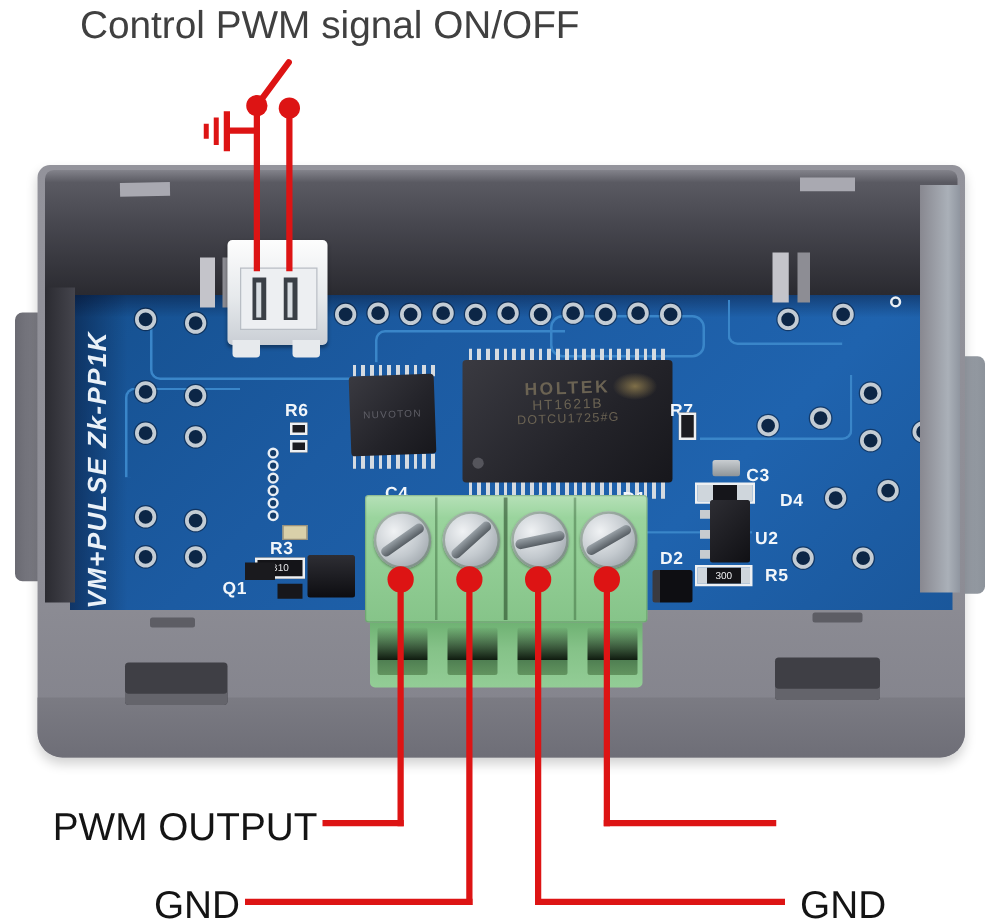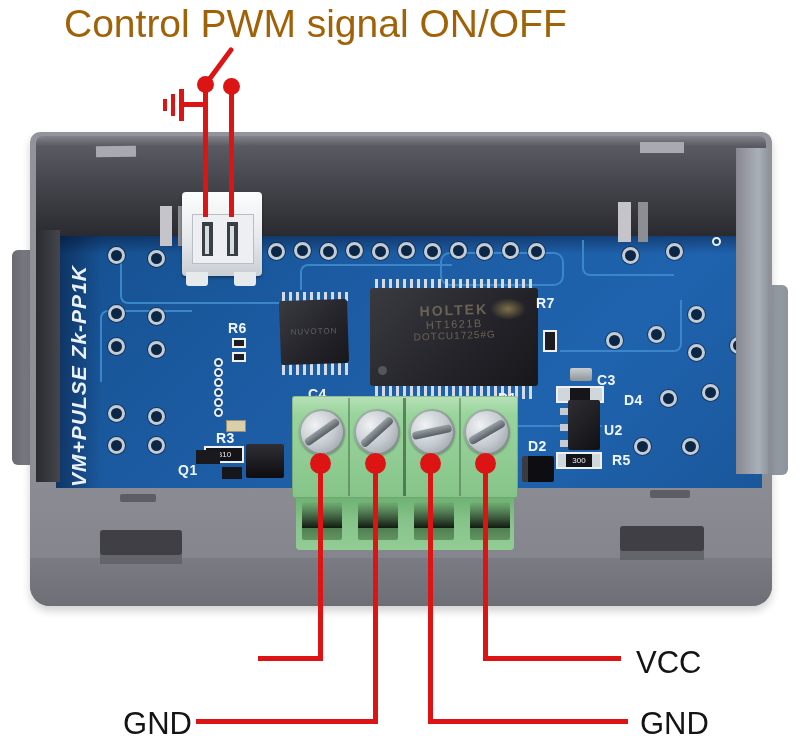--- a/index.html
+++ b/index.html
@@ -4,21 +4,21 @@
 <style>
   html,body{margin:0;padding:0;background:#fff;}
   .stage{position:relative;width:800px;height:736px;background:#ffffff;overflow:hidden;
          font-family:"Liberation Sans",sans-serif;}
   .abs{position:absolute;}
 
   
   .redline{position:absolute;background:#dd1414;z-index:20;}
   .reddot{position:absolute;width:21px;height:21px;border-radius:50%;background:#dd1414;z-index:21;}
   .biglabel{position:absolute;color:#141414;font-size:31px;z-index:22;white-space:nowrap;}
-  .title{position:absolute;color:#a16207;font-size:39px;z-index:22;white-space:nowrap;}
+  .title{position:absolute;color:#404040;font-size:31px;z-index:22;white-space:nowrap;}
 
   
   .case-outer{position:absolute;left:30px;top:132px;width:742px;height:474px;
       background:linear-gradient(180deg,#93939b 0%,#8d8d95 70%,#81818a 100%);
       border-radius:10px 10px 20px 20px;box-shadow:0 5px 9px rgba(0,0,0,.18);z-index:0;}
   .side-tab{position:absolute;background:#85858d;border-radius:6px;z-index:0;}
   .top-wall{position:absolute;left:36px;top:136px;width:730px;height:100px;
       background:linear-gradient(180deg,#83838b 0%,#5a5a62 10%,#46464e 45%,#2a2a30 100%);
       border-radius:7px 7px 0 0;z-index:6;}
   .notch{position:absolute;background:#a9a9b1;z-index:7;}
@@ -166,21 +166,21 @@
       <div style="font-size:14px;font-weight:bold;letter-spacing:2px;">HOLTEK</div>
       <div style="font-size:11px;letter-spacing:1.5px;">HT1621B</div>
       <div style="font-size:10px;letter-spacing:1px;">DOTCU1725#G</div>
     </div>
   </div>
   <div class="comp" style="left:490px;top:298px;width:36px;height:22px;border-radius:50%;background:radial-gradient(ellipse,rgba(150,130,80,.8),rgba(150,130,80,0) 70%);z-index:6;"></div>
   <div class="comp" style="left:378px;top:366px;width:9px;height:9px;border-radius:50%;background:#55555c;z-index:6;"></div>
   <div class="pins" style="left:375px;top:385px;width:160px;height:14px;"></div>
 
   <div class="silk" style="left:228px;top:320px;">R6</div>
-  <div class="silk" style="left:536px;top:295px;">R7</div>
+  <div class="silk" style="left:536px;top:320px;">R7</div>
   <div class="silk" style="left:597px;top:372px;">C3</div>
   <div class="silk" style="left:624px;top:392px;">D4</div>
   <div class="silk" style="left:604px;top:422px;">U2</div>
   <div class="silk" style="left:612px;top:452px;">R5</div>
   <div class="silk" style="left:528px;top:438px;">D2</div>
   <div class="silk" style="left:216px;top:430px;">R3</div>
   <div class="silk" style="left:178px;top:462px;">Q1</div>
   <div class="silk" style="left:308px;top:386px;">C4</div>
   <div class="silk" style="left:498px;top:390px;">D1</div>
 
@@ -250,17 +250,17 @@
 
   <div class="redline" style="left:373px;top:464px;width:5px;height:260px;"></div>
   <div class="redline" style="left:196px;top:719px;width:182px;height:5px;"></div>
 
   <div class="redline" style="left:428px;top:464px;width:5px;height:260px;"></div>
   <div class="redline" style="left:428px;top:719px;width:200px;height:5px;"></div>
 
   <div class="redline" style="left:483px;top:464px;width:5px;height:197px;"></div>
   <div class="redline" style="left:483px;top:656px;width:138px;height:5px;"></div>
 
+  <div class="biglabel" style="left:10px;top:644px;width:244px;text-align:right;">PWM OUTPUT</div>
   <div class="biglabel" style="left:10px;top:706px;width:182px;text-align:right;">GND</div>
-  <div class="biglabel" style="left:636px;top:645px;">VCC</div>
   <div class="biglabel" style="left:640px;top:706px;">GND</div>
 
 </div>
 
 </body></html>

